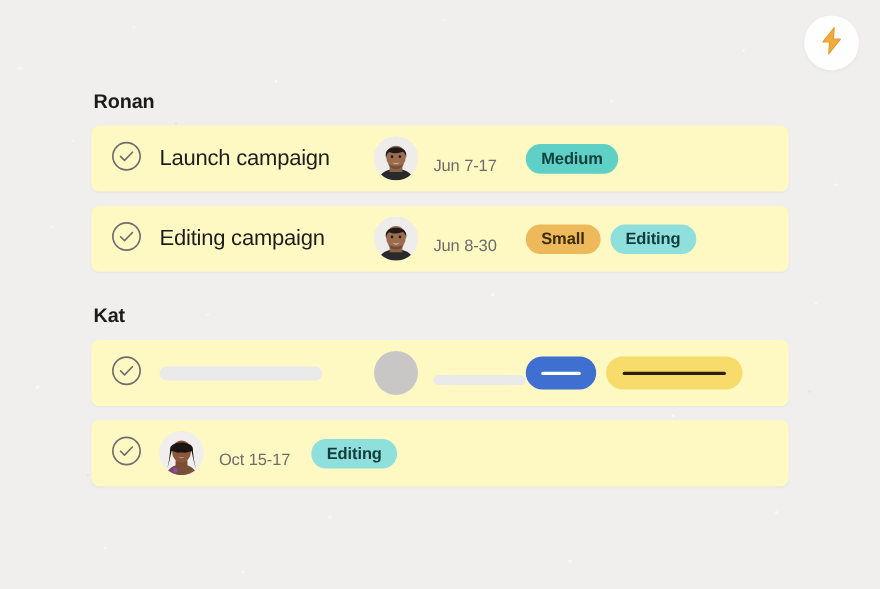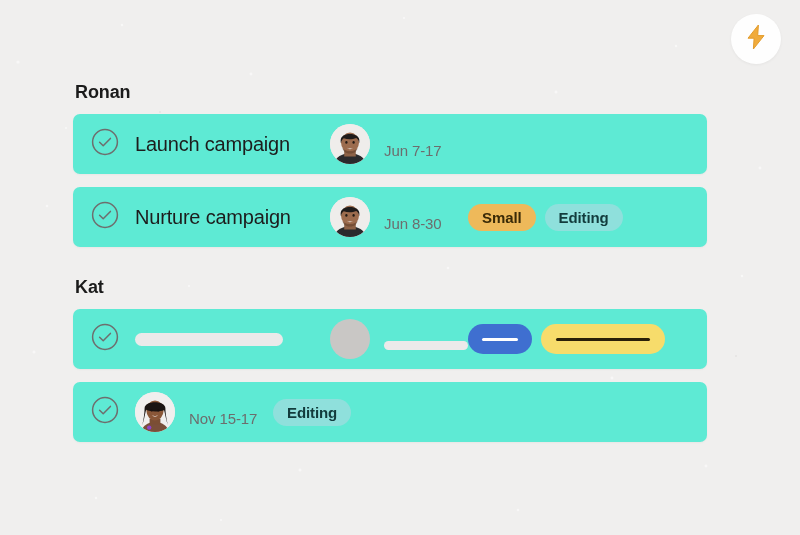--- a/index.html
+++ b/index.html
@@ -35,38 +35,38 @@
     background: #fefefe;
     display: flex;
     align-items: center;
     justify-content: center;
     box-shadow: 0 1px 3px rgba(0,0,0,.05);
   }
 
   
   #board {
     position: absolute;
-    left: 73px;
+    left: 83px;
     top: 82px;
     width: 634px;
   }
 
   .group { margin-bottom: 6px; }
 
   .group-title {
     font-size: 18px;
     font-weight: bold;
     color: #1b1b1b;
     letter-spacing: -.1px;
     margin-bottom: 11px;
     padding-left: 2px;
   }
 
   .task-card {
-    background: #5eead4;
+    background: #fef9c3;
     border-radius: 7px;
     height: 60px;
     display: flex;
     align-items: center;
     padding-left: 18px;
     margin-bottom: 13px;
     box-shadow: 0 1px 2px rgba(0,0,0,.035);
   }
 
   .check-icon { flex: 0 0 auto; display: block; margin-right: 16px; }
@@ -198,31 +198,32 @@
           <path d="M14.2 26h11.6v6.4H14.2z" fill="#8d6247"></path>
           <ellipse cx="20" cy="18.6" rx="9" ry="10.2" fill="#9c6c4e"></ellipse>
           <path d="M11 14.6c1.6-6 15.8-6.4 18 0 .6 1.8.4 3.6.2 4.6-.4-2.8-1.6-4.6-3-5.2-3.6 1.6-8.8 1.8-12.4.2-1.4.8-2.4 2.6-2.8 5-.4-1-.6-2.8 0-4.6z" fill="#1e1b1a"></path>
           <path d="M12.4 23.8c.6 3.4 3 5.8 7.6 5.8s7-2.4 7.6-5.8c-.8 2-3.4 3.2-7.6 3.2s-6.8-1.2-7.6-3.2z" fill="#5b3a26" opacity=".55"></path>
           <ellipse cx="16.4" cy="18.4" rx="1.15" ry="1.3" fill="#221a14"></ellipse>
           <ellipse cx="23.6" cy="18.4" rx="1.15" ry="1.3" fill="#221a14"></ellipse>
           <path d="M16.6 23.4q3.4 2.4 6.8 0-3.4 3.6-6.8 0z" fill="#fdfdfd"></path>
         </svg>
       </div>
       <div class="date-cell">Jun 7-17</div>
+      <span class="badge" style="background:#5ed0c5;color:#12403c">Medium</span>
     </div>
 
     <div class="task-card">
       <span class="check-icon">
         <svg width="28" height="28" viewBox="0 0 28 28" aria-hidden="true">
           <circle cx="14" cy="14" r="12.4" fill="none" stroke="#6e6e6e" stroke-width="1.5"></circle>
           <path d="M8.6 14.2 12.2 17.8 19.4 10.4" fill="none" stroke="#6e6e6e" stroke-width="1.5" stroke-linecap="round" stroke-linejoin="round"></path>
         </svg>
       </span>
       <div class="title-cell">
-        <span class="task-title">Nurture campaign</span>
+        <span class="task-title">Editing campaign</span>
       </div>
       <div class="avatar">
         <svg viewBox="0 0 40 40" aria-hidden="true">
           <rect width="40" height="40" fill="#efedeb"></rect>
           <path d="M4 40c1.6-7.2 7.8-10.4 16-10.4S34.4 32.8 36 40z" fill="#2a2a2c"></path>
           <path d="M14.2 26h11.6v6.4H14.2z" fill="#8d6247"></path>
           <ellipse cx="20" cy="18.6" rx="9" ry="10.2" fill="#9c6c4e"></ellipse>
           <path d="M11 14.6c1.6-6 15.8-6.4 18 0 .6 1.8.4 3.6.2 4.6-.4-2.8-1.6-4.6-3-5.2-3.6 1.6-8.8 1.8-12.4.2-1.4.8-2.4 2.6-2.8 5-.4-1-.6-2.8 0-4.6z" fill="#1e1b1a"></path>
           <path d="M12.4 23.8c.6 3.4 3 5.8 7.6 5.8s7-2.4 7.6-5.8c-.8 2-3.4 3.2-7.6 3.2s-6.8-1.2-7.6-3.2z" fill="#5b3a26" opacity=".55"></path>
           <ellipse cx="16.4" cy="18.4" rx="1.15" ry="1.3" fill="#221a14"></ellipse>
@@ -274,18 +275,18 @@
           <path d="M6 40c1.6-6.6 7-9.8 14-9.8s12.4 3.2 14 9.8z" fill="#7a4f3a"></path>
           <path d="M14.6 26.6h10.8v6H14.6z" fill="#7b4e34"></path>
           <ellipse cx="20" cy="18.4" rx="8.6" ry="10" fill="#8a5738"></ellipse>
           <path d="M9.6 16.2c0-8 20.8-8 20.8 0 0 5 1.4 12.6 2.6 17.4-2.2-6.8-3-12.4-4-15.6-3.6 2-14 2-17.8-.2-1 3.2-1.8 9-4 15.8 1.2-4.8 2.4-12.4 2.4-17.4z" fill="#1b1513"></path>
           <ellipse cx="16.6" cy="18.2" rx="1.1" ry="1.25" fill="#1b1210"></ellipse>
           <ellipse cx="23.4" cy="18.2" rx="1.1" ry="1.25" fill="#1b1210"></ellipse>
           <path d="M16.8 22.8q3.2 2.8 6.4 0-3.2 3.8-6.4 0z" fill="#fcfcfc"></path>
           <circle cx="14.2" cy="35.6" r="2.2" fill="#8e45c8"></circle>
         </svg>
       </div>
-      <div class="date-cell">Nov 15-17</div>
+      <div class="date-cell">Oct 15-17</div>
       <span class="badge" style="background:#8fe0dc;color:#123b3c">Editing</span>
     </div>
   </section>
 
 </div>
 
 </body></html>

